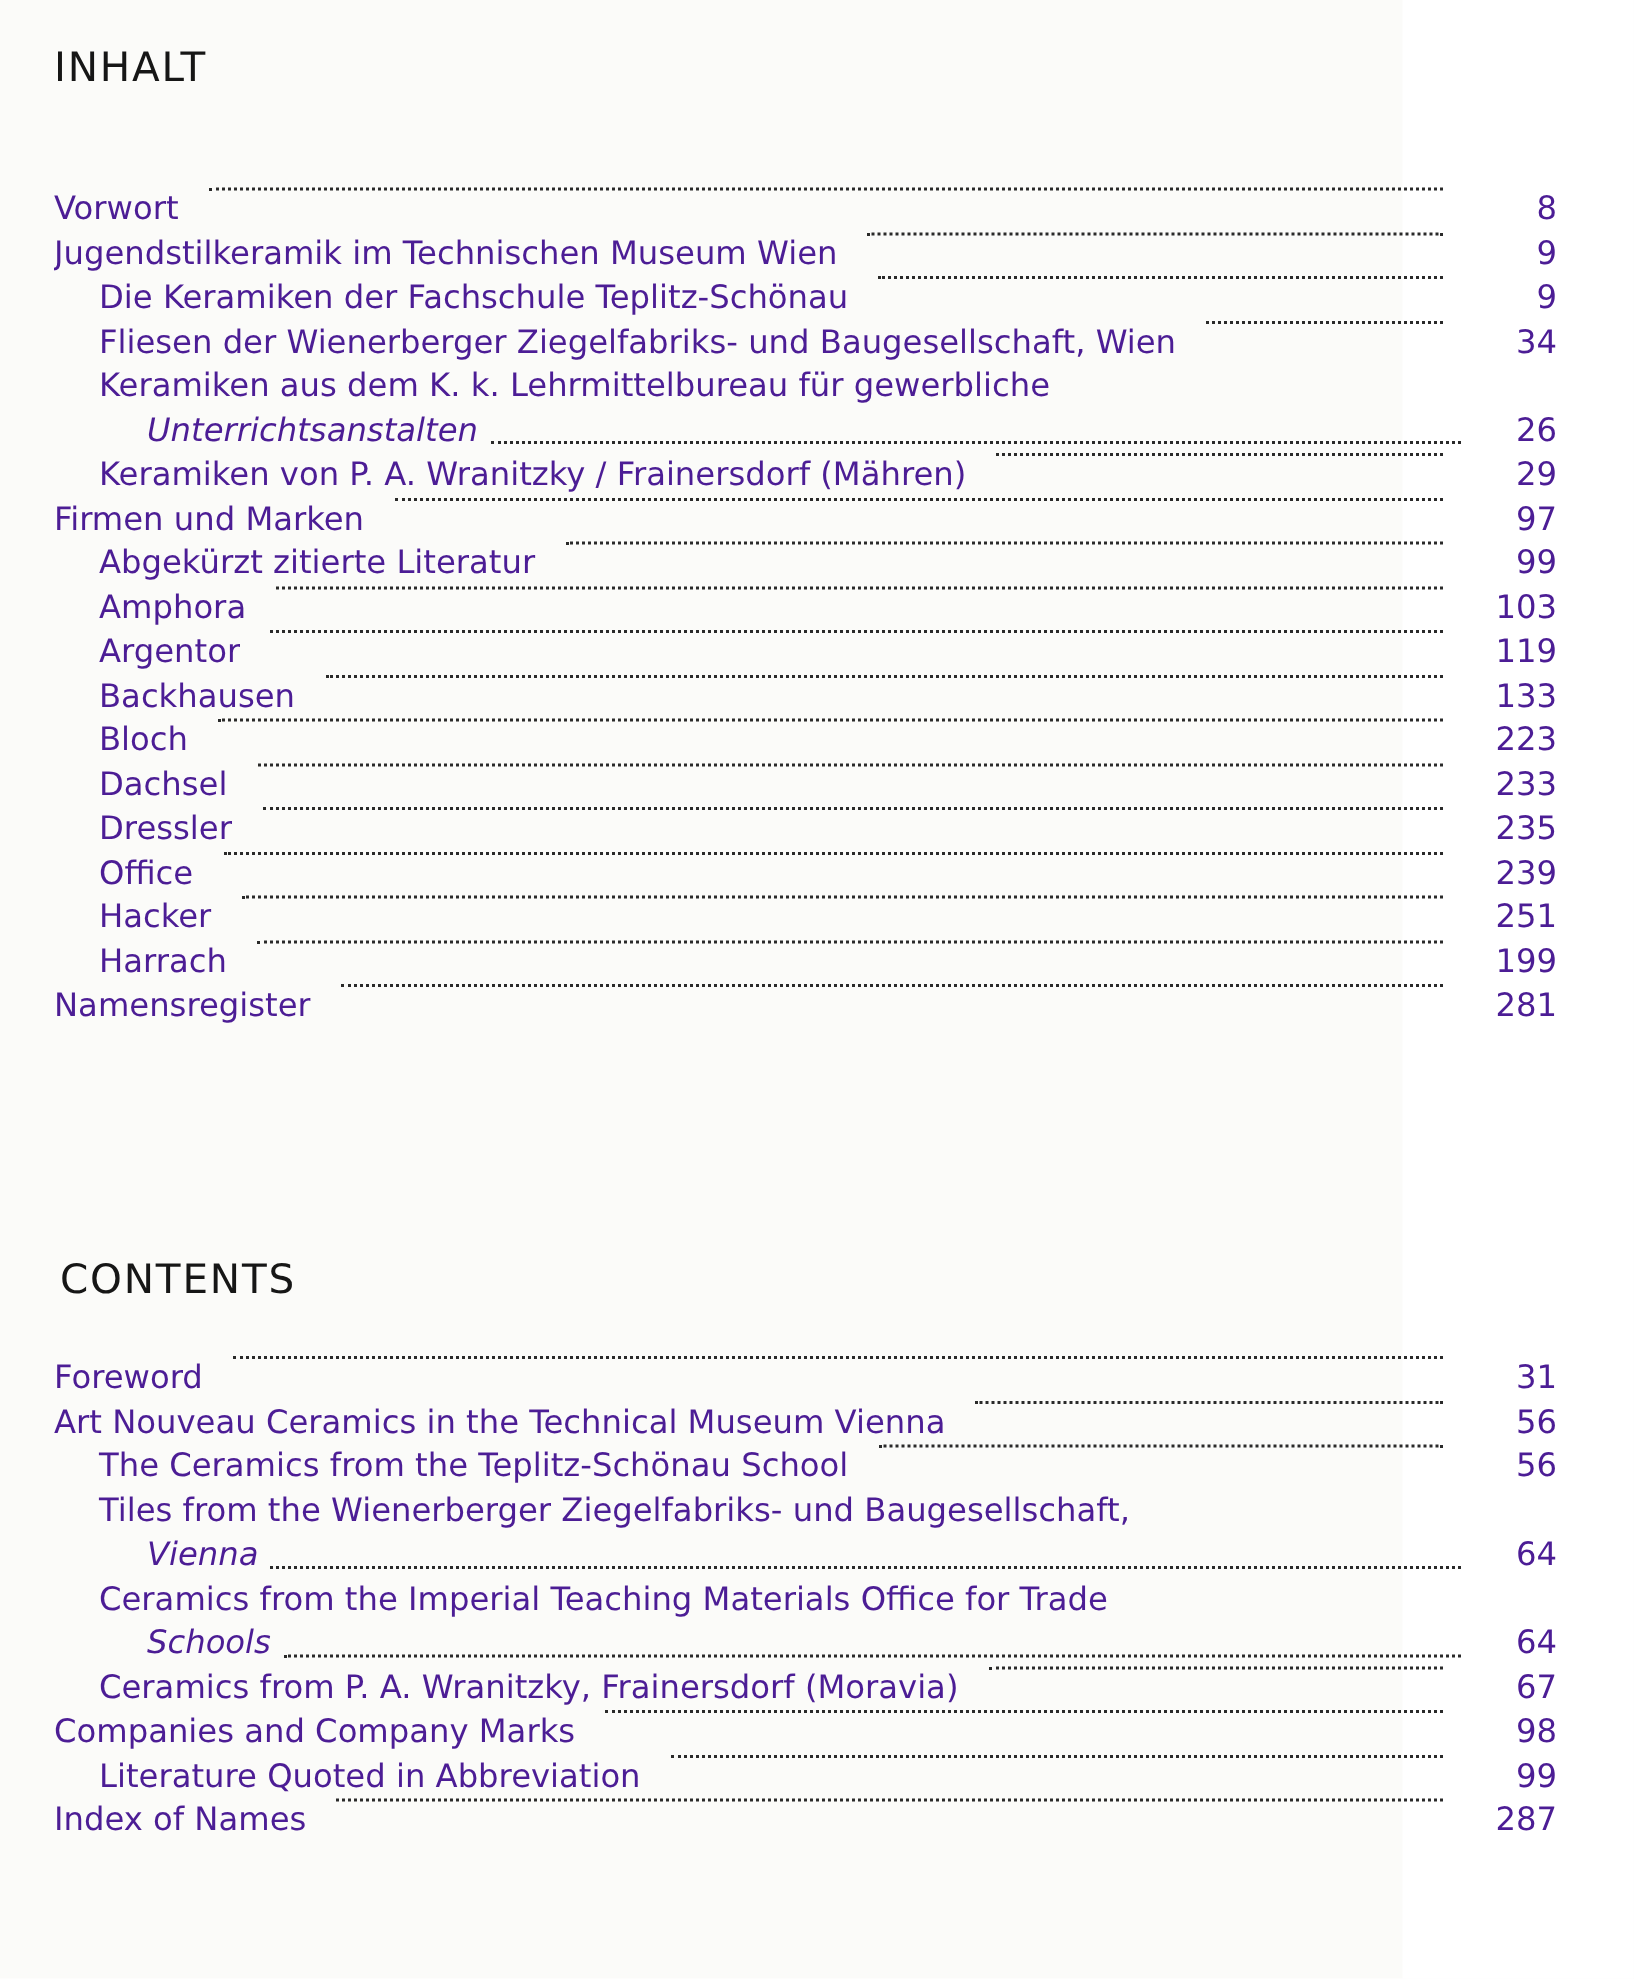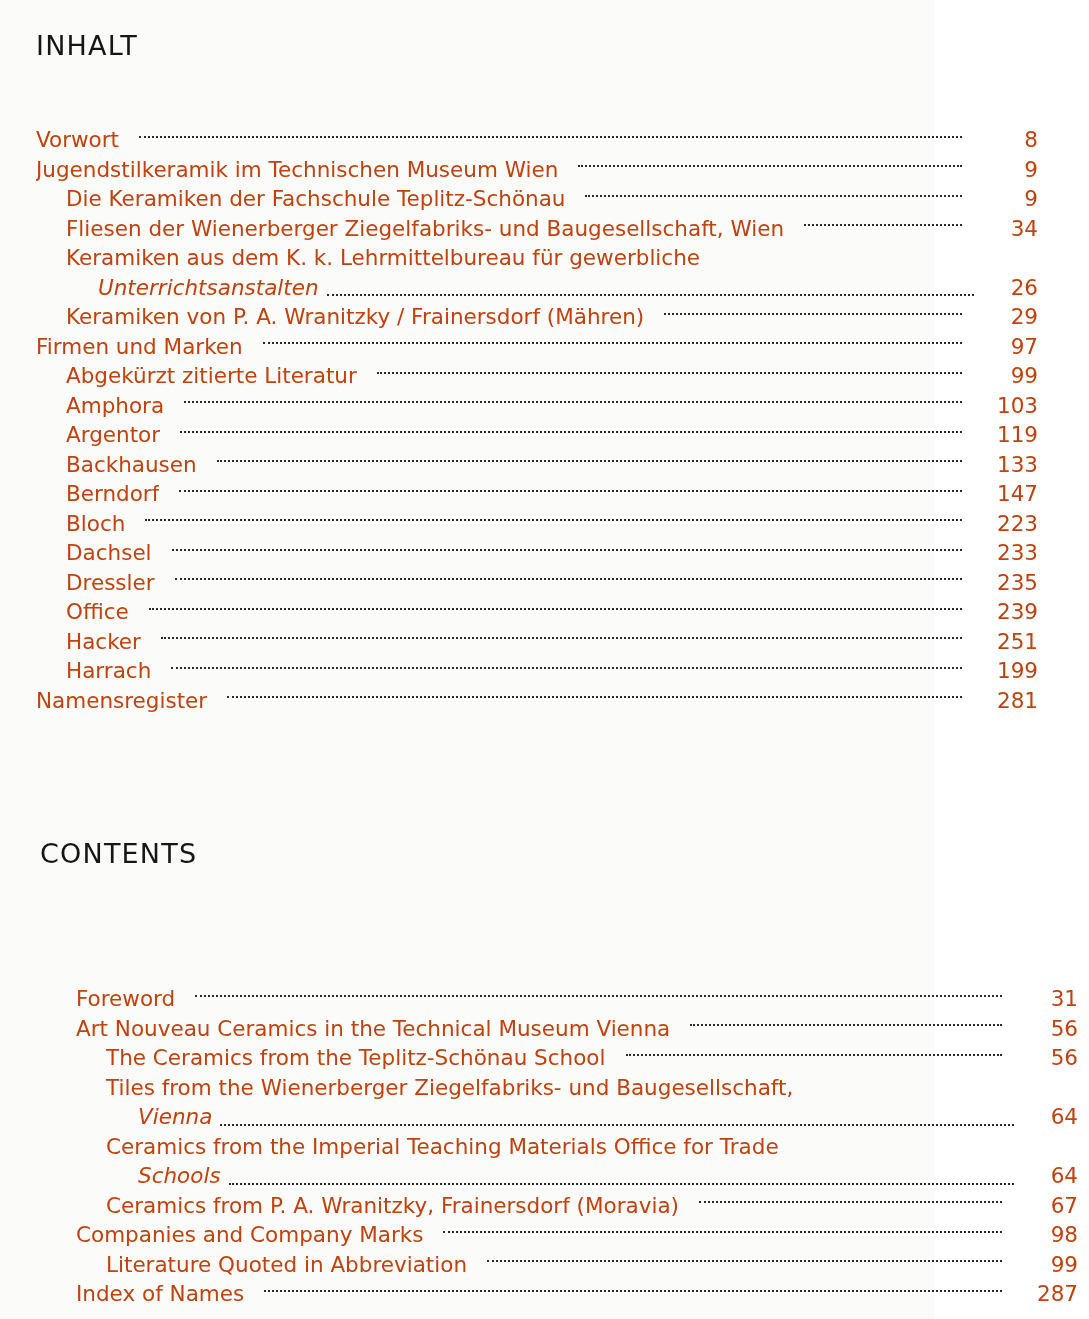--- a/index.html
+++ b/index.html
@@ -31,29 +31,29 @@
   }
   #title-inhalt { left: 36px; top: 30px; }
   #title-contents { left: 40px; top: 838px; }
 
   .toc {
     position: absolute;
     left: 36px;
     width: 1002px;
   }
   #toc-de { top: 125px; }
-  #toc-en { top: 984px; margin-left: 40px; }
+  #toc-en { top: 904px; }
 
   .toc-entry {
     display: flex;
-    align-items: center;
+    align-items: flex-start;
     width: 100%;
     font-size: 21.5px;
     line-height: 29.5px;
-    color: #c2410c;
+    color: #4c1d95;
     white-space: nowrap;
     gap: 12px;
   }
   .toc-entry.level-1 .label-wrap { padding-left: 0px; }
   .toc-entry.level-2 .label-wrap { padding-left: 30px; }
 
   .label-wrap {
     flex: 0 1 auto;
     overflow: hidden;
     text-overflow: clip;
@@ -148,25 +148,20 @@
         <span class="label-wrap">Argentor</span>
         <span class="dots"></span>
         <span class="page-num">119</span>
       </div>
       <div class="toc-entry level-2">
         <span class="label-wrap">Backhausen</span>
         <span class="dots"></span>
         <span class="page-num">133</span>
       </div>
       <div class="toc-entry level-2">
-        <span class="label-wrap">Berndorf</span>
-        <span class="dots"></span>
-        <span class="page-num">147</span>
-      </div>
-      <div class="toc-entry level-2">
         <span class="label-wrap">Bloch</span>
         <span class="dots"></span>
         <span class="page-num">223</span>
       </div>
       <div class="toc-entry level-2">
         <span class="label-wrap">Dachsel</span>
         <span class="dots"></span>
         <span class="page-num">233</span>
       </div>
       <div class="toc-entry level-2">

